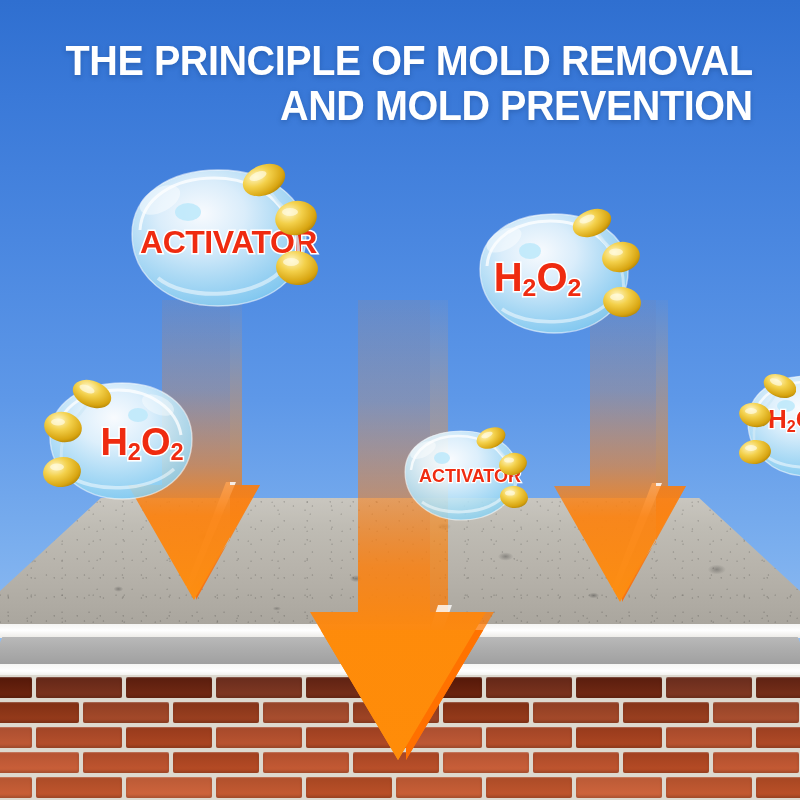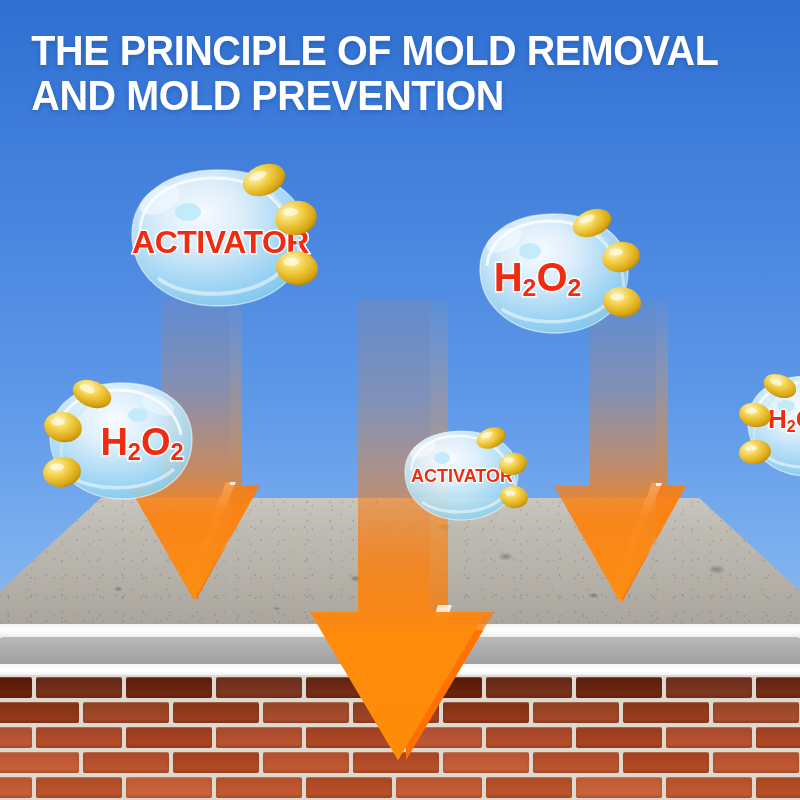--- a/index.html
+++ b/index.html
@@ -22,22 +22,22 @@
       #5e98e8 50%,
       #7aaeee 68%,
       #8fbcf2 80%,
       #a8cbf5 92%,
       #b8d5f7 100%);
   }
 
   
   #title {
     position: absolute;
-    top: 28px; left: 0; width: 784px;
-    text-align: left;
+    top: 38px; left: 0; width: 784px;
+    text-align: right;
     z-index: 40;
     pointer-events: none;
   }
   #title .line {
     display: block;
     color: #ffffff;
     font-family: "Liberation Sans Narrow", "Liberation Sans", sans-serif;
     font-weight: bold;
     font-size: 43px;
     line-height: 45px;
@@ -114,21 +114,21 @@
                 inset 0 -2px 3px rgba(0,0,0,0.2);
   }
 
   
   .arrow { position: absolute; z-index: 20; pointer-events: none; }
 
   
   .bubble { position: absolute; z-index: 30; }
   .bubble-label {
     position: absolute;
-    left: 0; width: 100%;
+    left: 8px; width: 100%;
     text-align: center;
     color: #ef2b10;
     font-weight: bold;
     font-family: "Liberation Sans", sans-serif;
     white-space: nowrap;
     -webkit-text-stroke: 3px #ffffff;
     paint-order: stroke fill;
     pointer-events: none;
     z-index: 3;
   }

